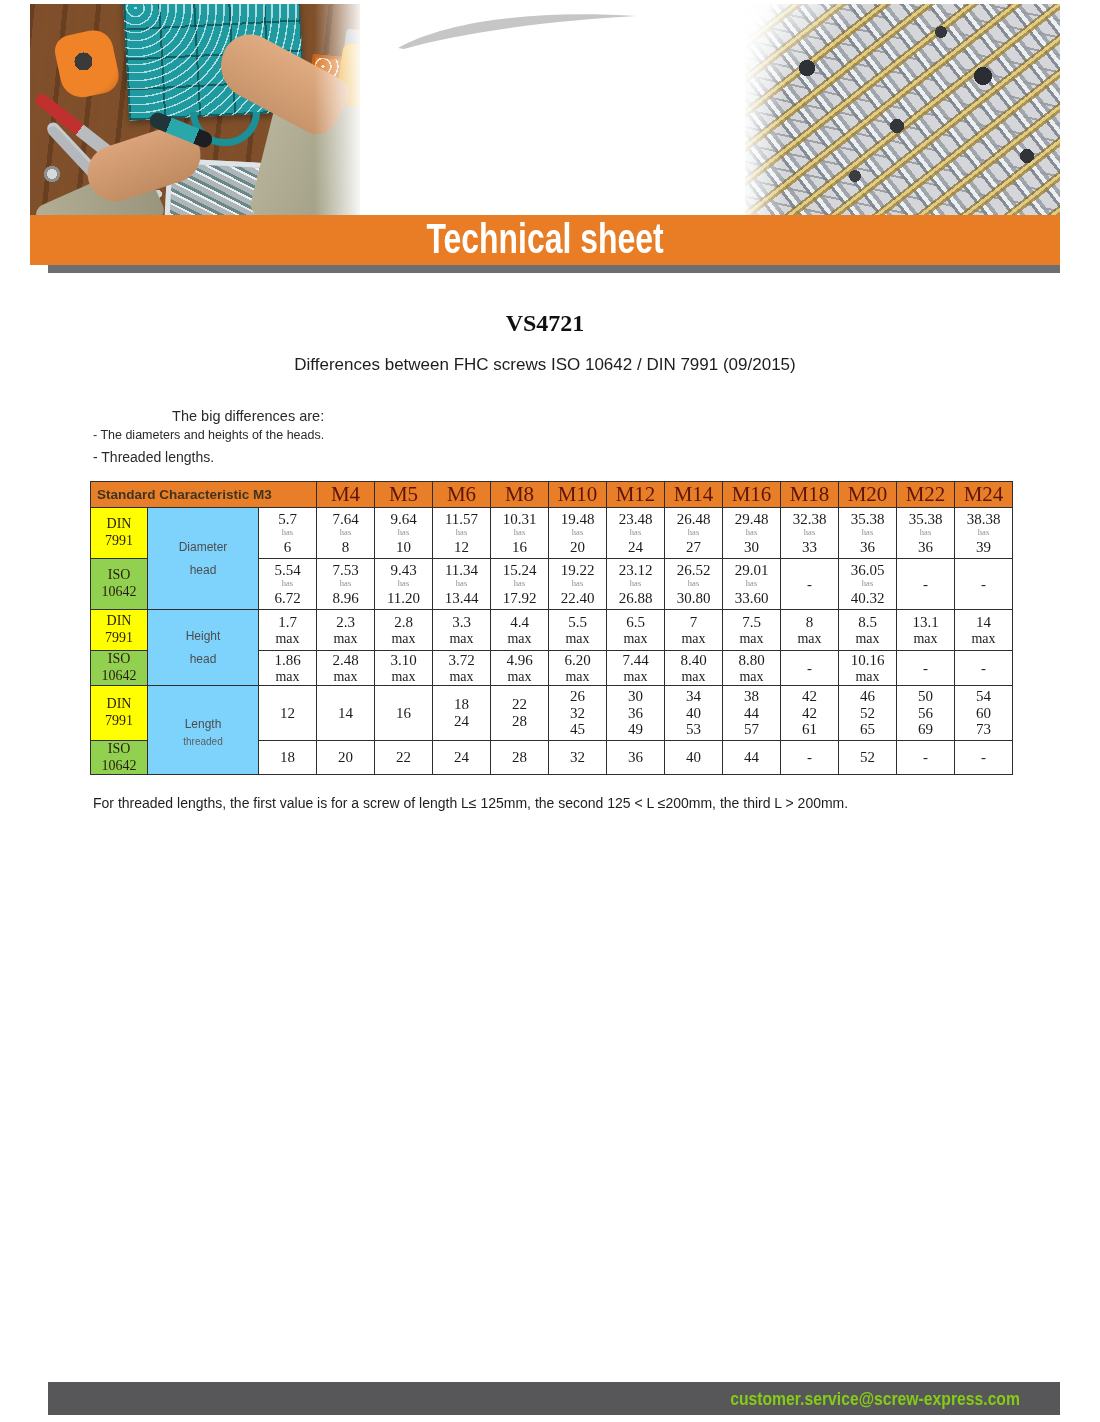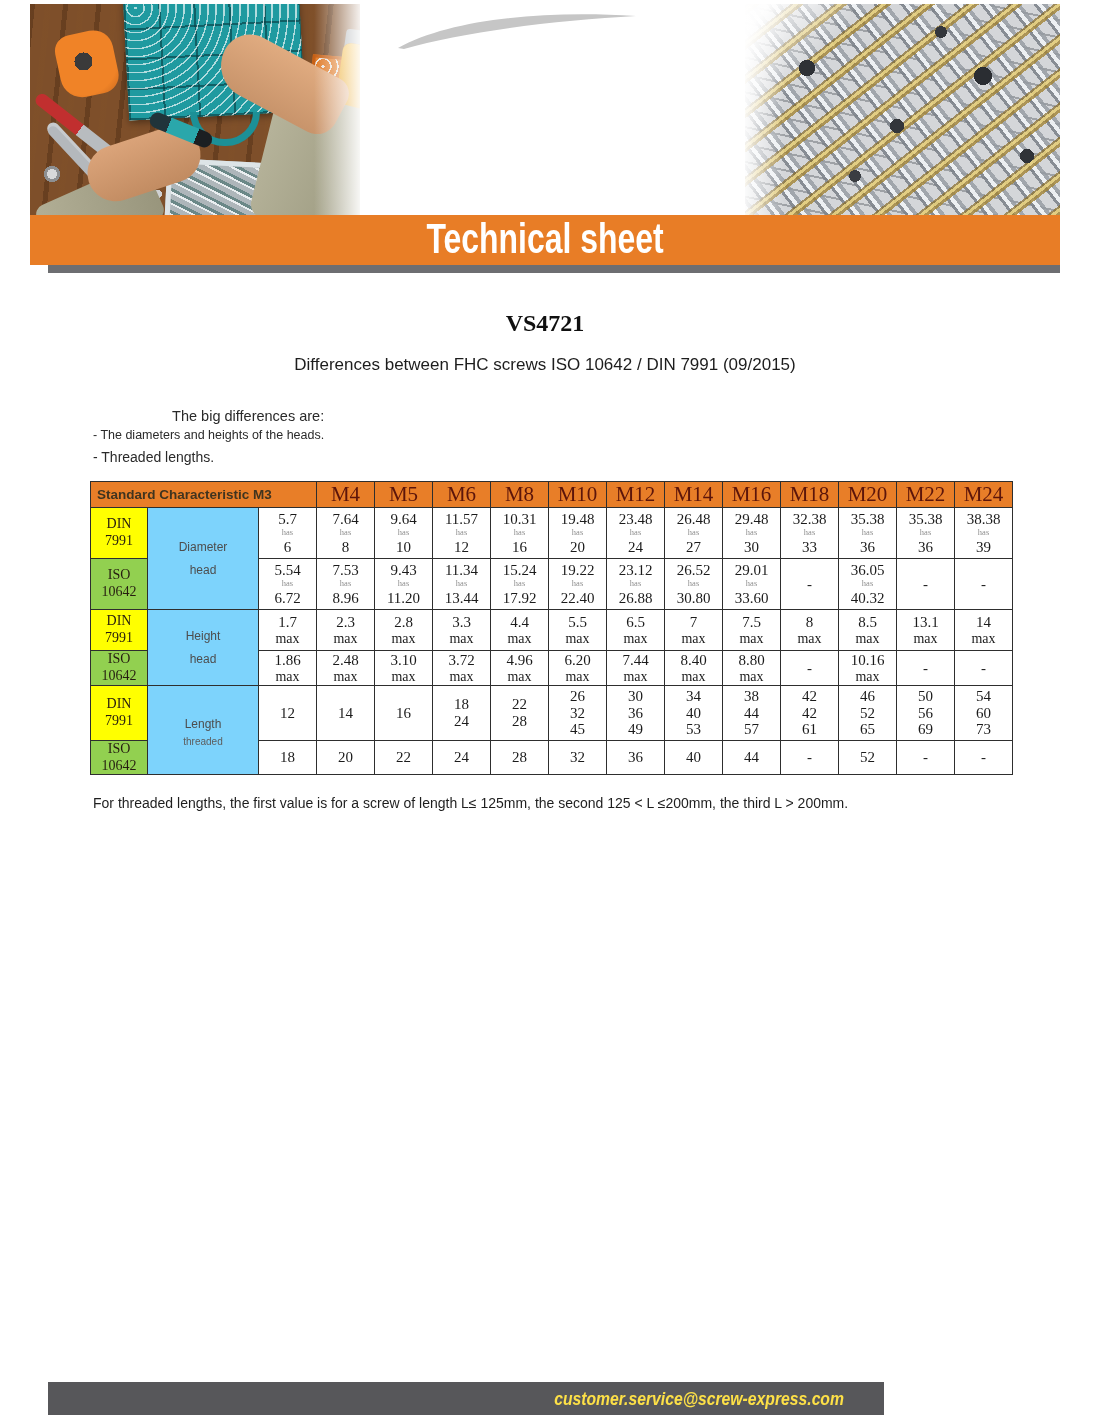--- a/index.html
+++ b/index.html
@@ -118,21 +118,21 @@
   td.glabel { font-size:12px; color:#4d4d4d; line-height:1.9; background:#7dd3fc; }
   td.glabel .small { font-size:10px; color:#5d5d5d; line-height:1.1; }
   td.val { font-family:"Liberation Serif",serif; font-size:15px; color:#1b1b1b; line-height:1.12; background:#fff; }
   td.val .has { font-size:8.5px; color:#8f8f8f; line-height:1.3; }
   td.val .max { font-size:14px; }
   tr.g0r0 { height:51px; } tr.g0r1 { height:51px; }
   tr.g1r0 { height:41px; } tr.g1r1 { height:35px; }
   tr.g2r0 { height:55px; } tr.g2r1 { height:31px; }
 
   
-  .bottombar { position:absolute; left:48px; top:1382px; width:836px; height:33px; background:#57575a; color:#fde047; text-align:right;font-style:italic; }
+  .bottombar { position:absolute; left:48px; top:1382px; width:1012px; height:33px; background:#57575a; color:#84cc16; text-align:right; }
   .bb-inner { display:inline-block; line-height:33px; margin-right:40px; font-weight:bold; font-size:18.5px;
     transform:scaleX(.85); transform-origin:right center; white-space:nowrap; }
 </style>
 </head>
 <body>
 
 <div class="page">
 
   <div class="photo photo-left">
     <div class="p-obox"></div>

